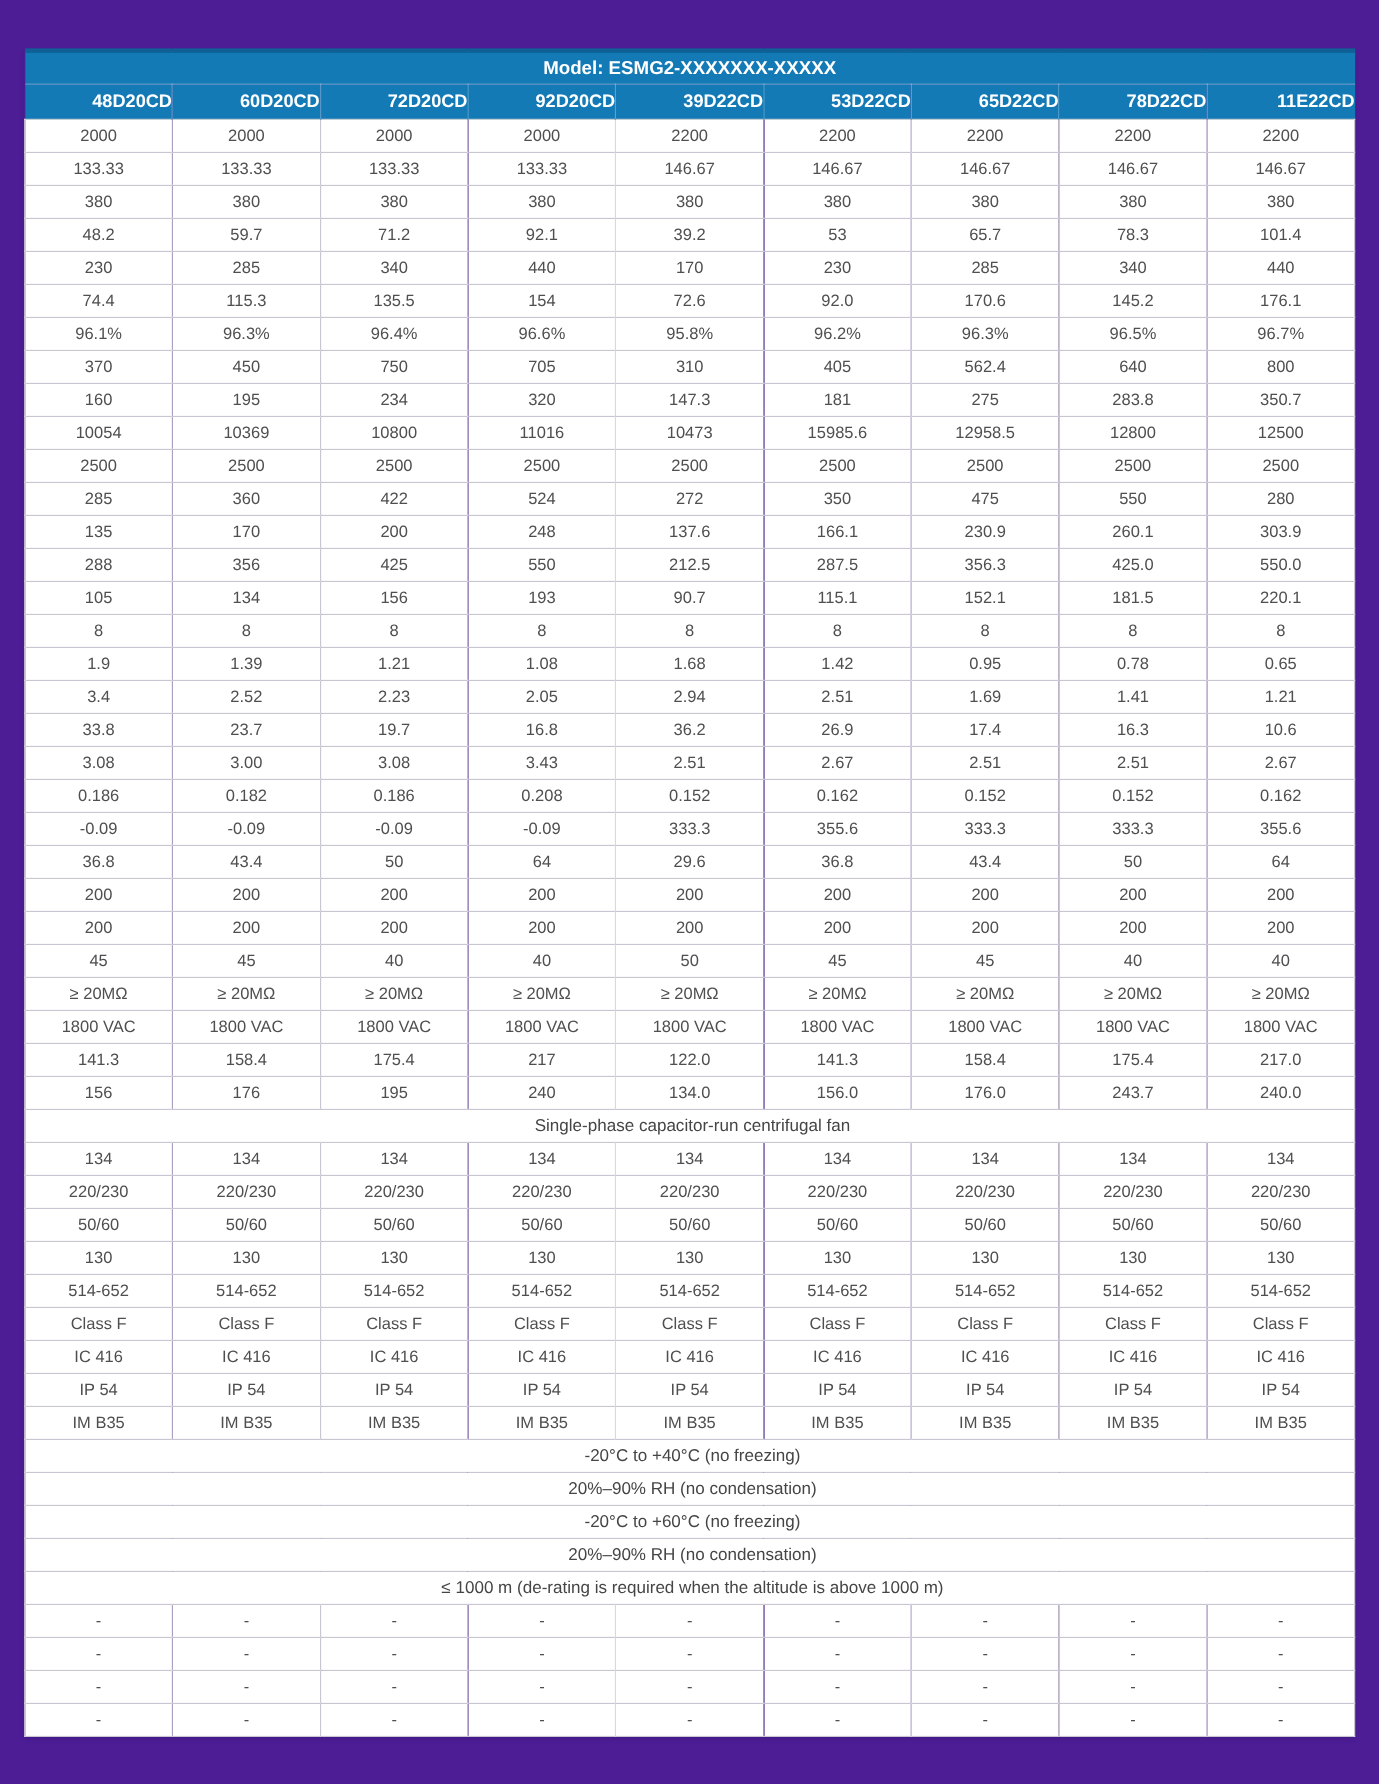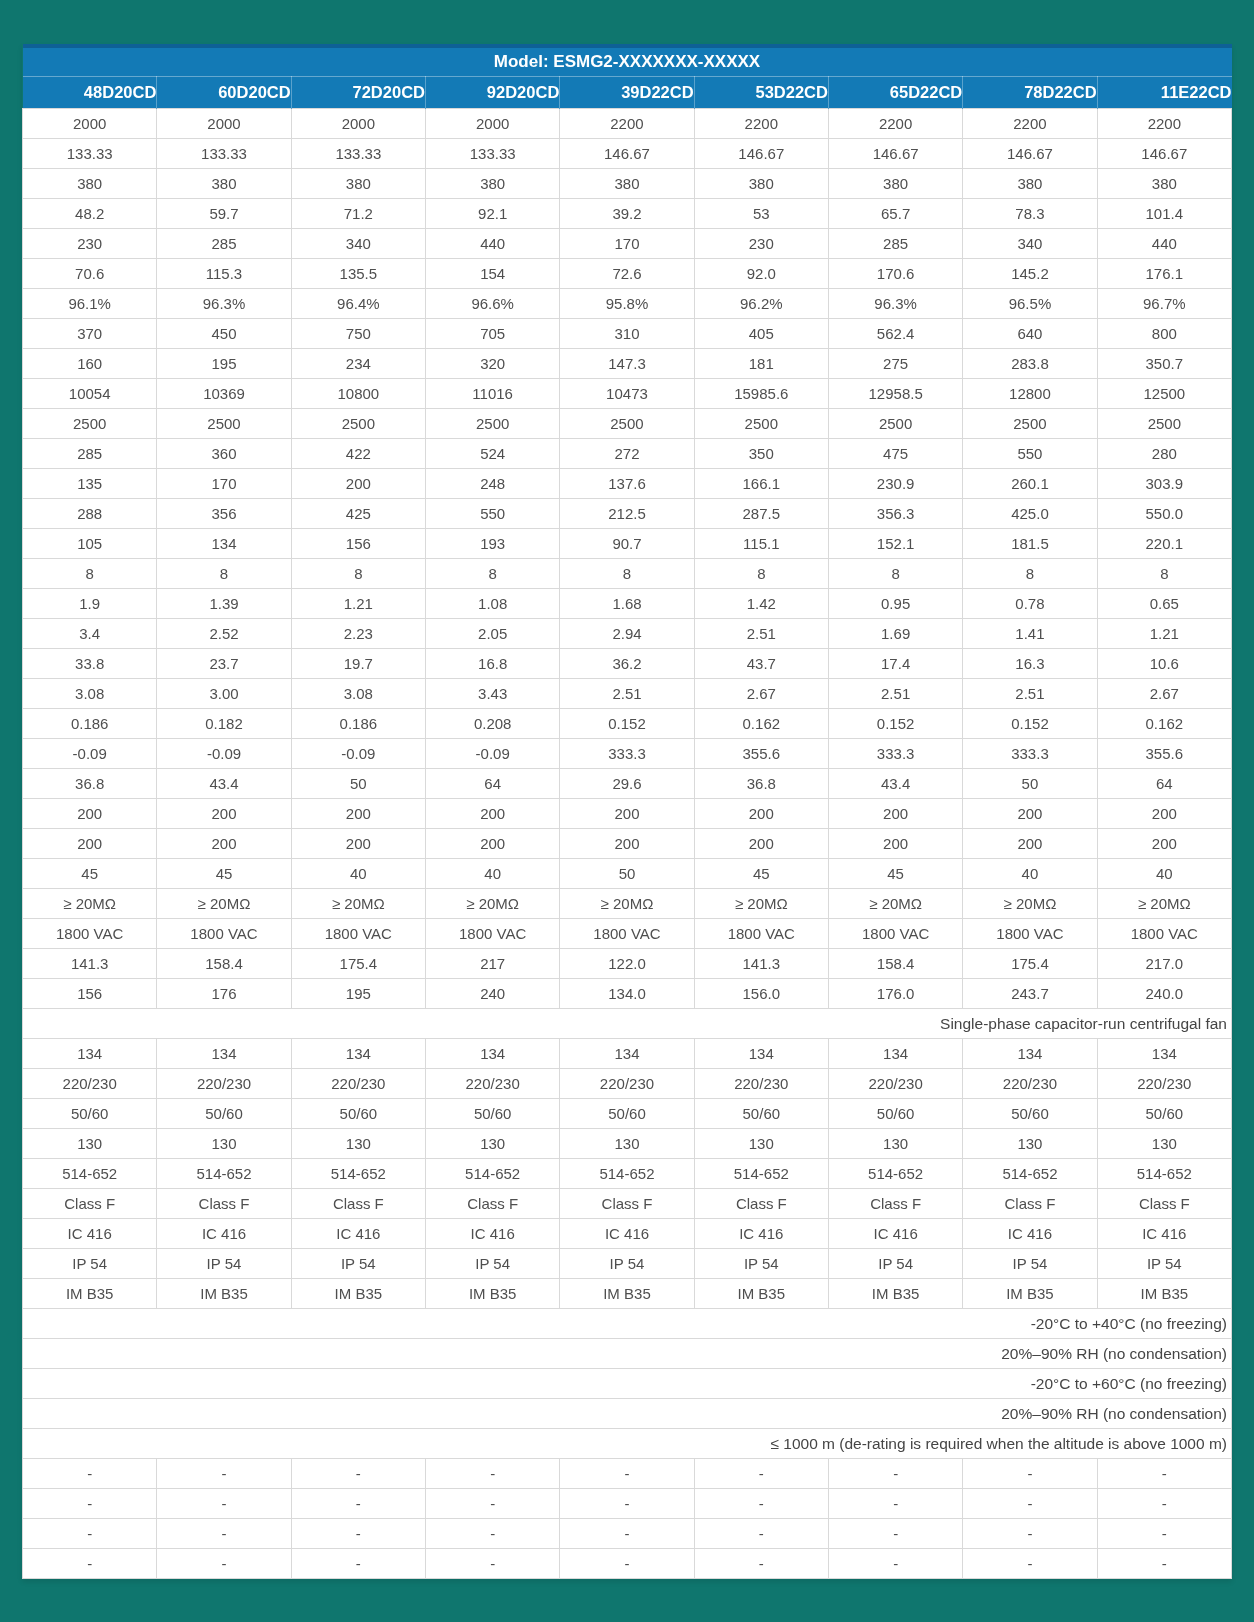--- a/index.html
+++ b/index.html
@@ -5,21 +5,21 @@
   html, body {
     margin: 0;
     padding: 0;
     background: #ffffff;
     font-family: "Liberation Sans", sans-serif;
   }
   .page {
     position: relative;
     width: 1254px;
     height: 1622px;
-    background: #0f766e;
+    background: #4c1d95;
     overflow: hidden;
   }
   .table-wrap {
     position: absolute;
     left: 22px;
     top: 44px;
     width: 1210px;
   }
   table.spec-table {
     width: 100%;
@@ -58,21 +58,21 @@
     border: 1px solid #d9d9d9;
     background: #ffffff;
     color: #4f4f4f;
     font-size: 15px;
     text-align: center;
     white-space: nowrap;
     overflow: hidden;
   }
   
   tbody td.span-cell {
-    text-align: right;
+    text-align: center;
     padding-left: 9px;
     color: #454545;
     font-size: 15.5px;
   }
 </style>
 </head>
 <body>
 
 <div class="page">
   <div class="table-wrap">
@@ -145,21 +145,21 @@
             <td>285</td>
             <td>340</td>
             <td>440</td>
             <td>170</td>
             <td>230</td>
             <td>285</td>
             <td>340</td>
             <td>440</td>
           </tr>
           <tr>
-            <td>70.6</td>
+            <td>74.4</td>
             <td>115.3</td>
             <td>135.5</td>
             <td>154</td>
             <td>72.6</td>
             <td>92.0</td>
             <td>170.6</td>
             <td>145.2</td>
             <td>176.1</td>
           </tr>
           <tr>
@@ -293,21 +293,21 @@
             <td>1.69</td>
             <td>1.41</td>
             <td>1.21</td>
           </tr>
           <tr>
             <td>33.8</td>
             <td>23.7</td>
             <td>19.7</td>
             <td>16.8</td>
             <td>36.2</td>
-            <td>43.7</td>
+            <td>26.9</td>
             <td>17.4</td>
             <td>16.3</td>
             <td>10.6</td>
           </tr>
           <tr>
             <td>3.08</td>
             <td>3.00</td>
             <td>3.08</td>
             <td>3.43</td>
             <td>2.51</td>

